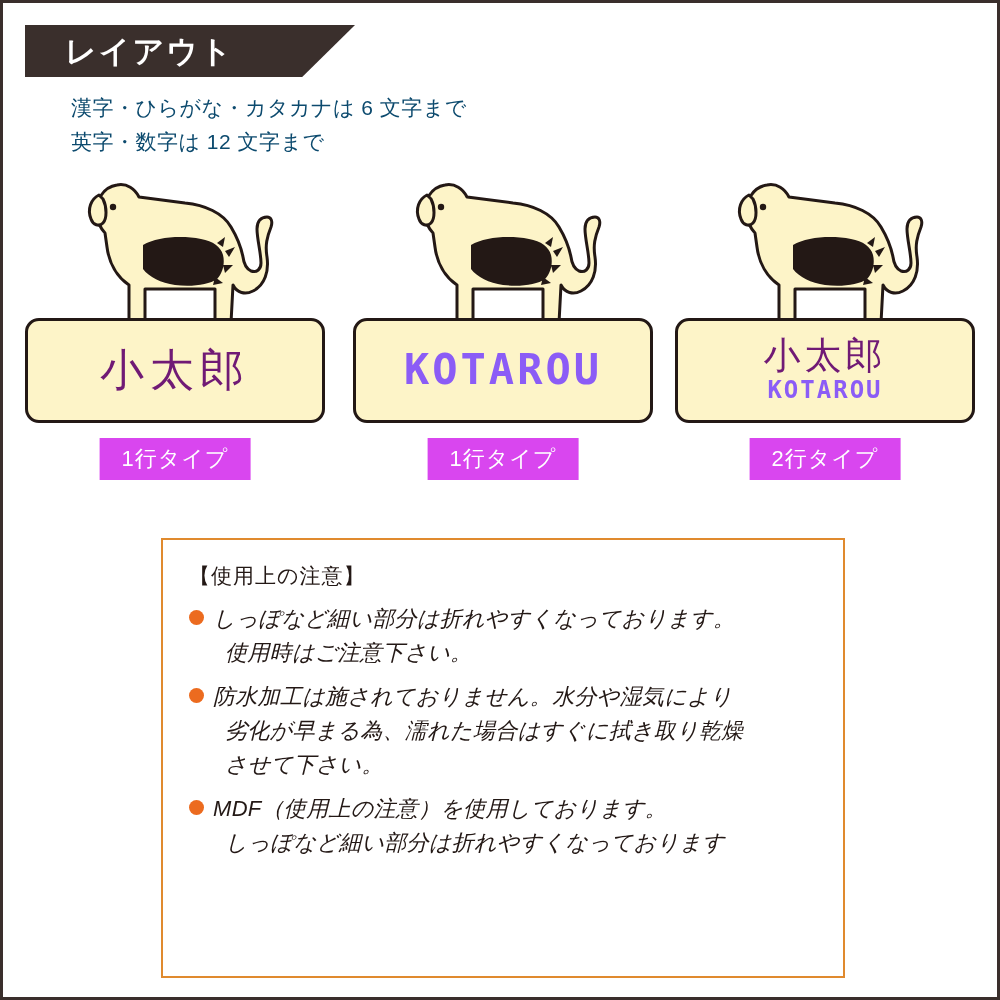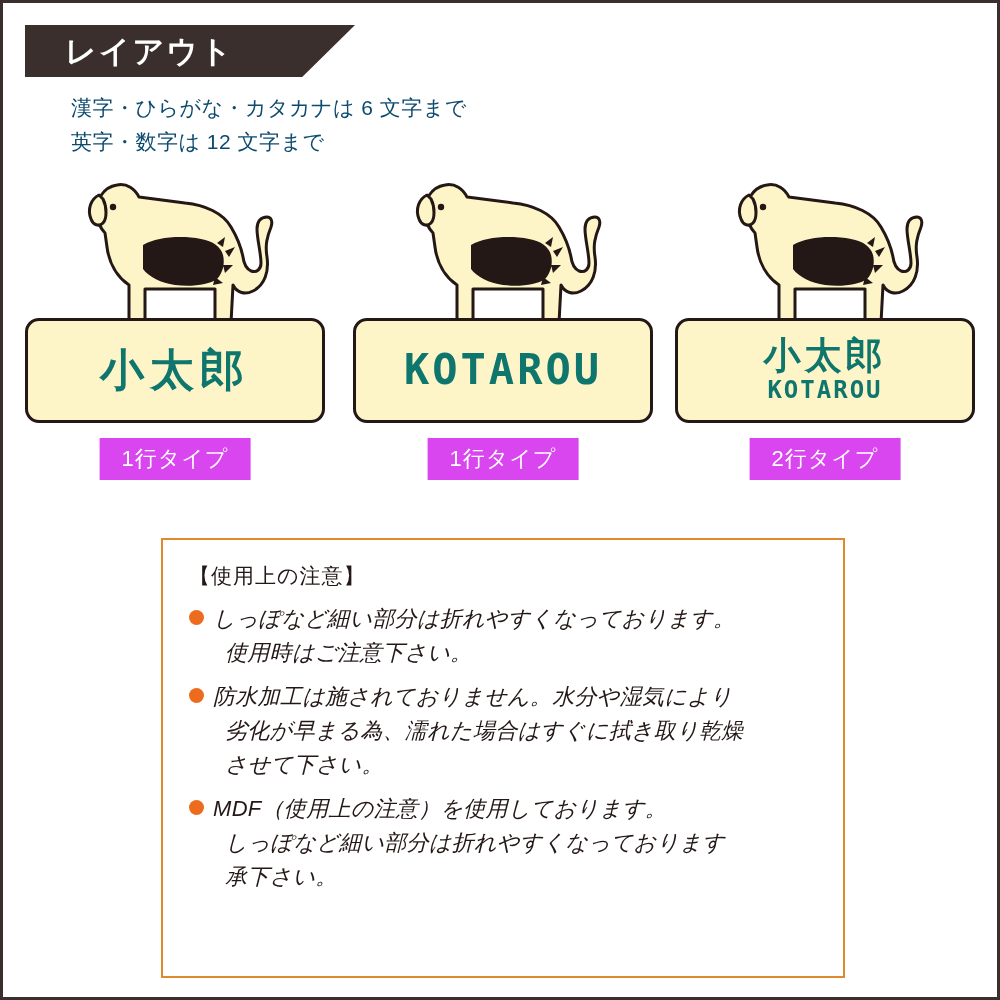--- a/index.html
+++ b/index.html
@@ -93,31 +93,31 @@
     border: 3px solid #231815;
     border-radius: 14px;
     box-sizing: border-box;
     display: flex;
     flex-direction: column;
     align-items: center;
     justify-content: center;
   }
   .plate-jp {
     font-size: 44px;
-    font-weight: bold;
+    font-weight: normal;
     letter-spacing: 6px;
     line-height: 1.05;
-    color: #0f766e;
+    color: #701a75;
   }
   .plate-en {
     font-size: 42px;
     font-weight: bold;
     letter-spacing: 3px;
     line-height: 1.05;
-    color: #0f766e;
+    color: #8b5cf6;
     font-family: "DejaVu Sans Mono", "Liberation Mono", monospace;
   }
   .plate.two-line .plate-jp {
     font-size: 37px;
     letter-spacing: 4px;
   }
   .plate.two-line .plate-en {
     font-size: 24px;
     letter-spacing: 2px;
     margin-top: 2px;
@@ -280,18 +280,17 @@
         <span class="cont">劣化が早まる為、濡れた場合はすぐに拭き取り乾燥</span>
         <span class="cont">させて下さい。</span>
       </div>
     </div>
 
     <div class="note-item">
       <span class="bullet"></span>
       <div class="note-text">
         <span>MDF（使用上の注意）を使用しております。</span>
         <span class="cont">しっぽなど細い部分は折れやすくなっております</span>
-        <span class="cont">承下さい。</span>
       </div>
     </div>
   </div>
 
 </div>
 
 </body></html>

